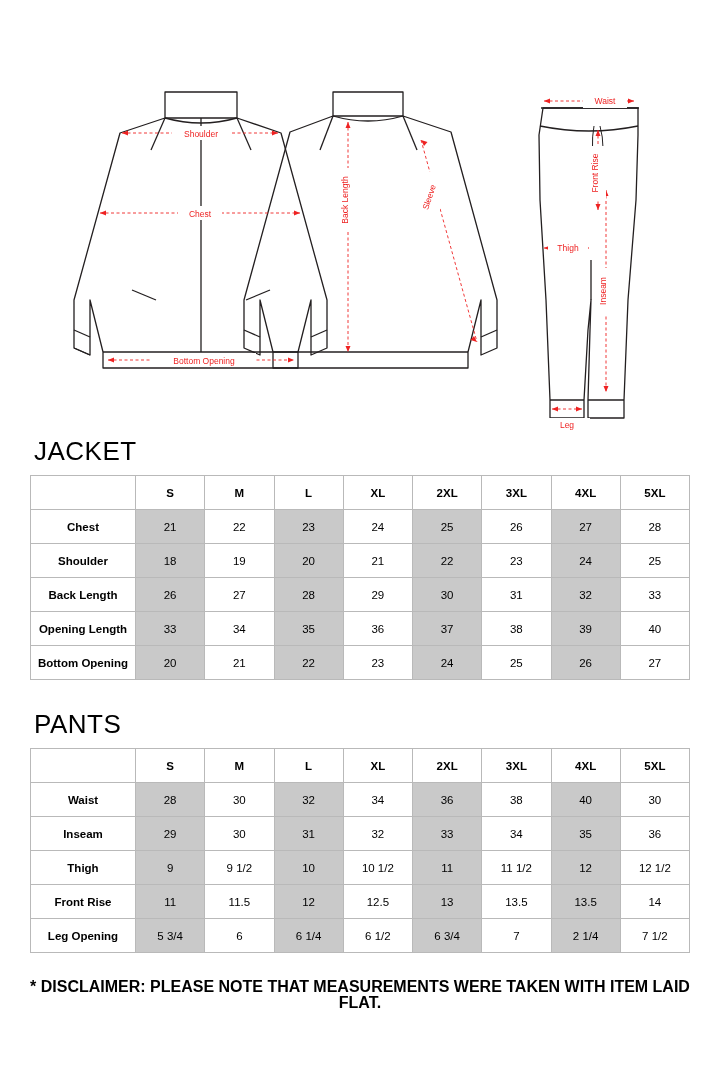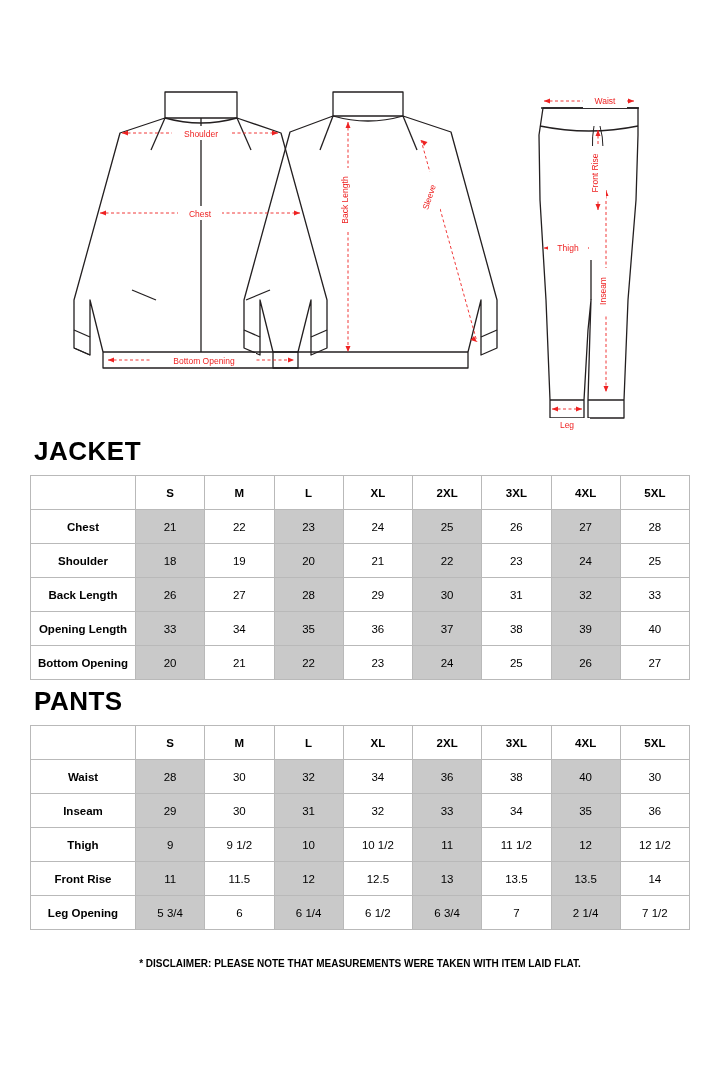--- a/index.html
+++ b/index.html
@@ -28,25 +28,25 @@
     position: relative;
     width: 664px;
     height: 430px;
     margin: 0 auto;
   }
   .diagram svg { display: block; }
 
   
   .section-title {
     font-size: 26px;
-    font-weight: bold;
+    font-weight: normal;
     letter-spacing: 0.5px;
     margin: 6px 0 8px 6px;
   }
-  #pants-title { margin-top: 6px; }
+  #pants-title { margin-top: 29px; }
 
   
   table.size-table {
     border-collapse: collapse;
     width: 660px;
     margin: 0 auto;
     table-layout: fixed;
   }
   table.size-table td, table.size-table th {
     border: 1px solid #b9b9b9;
@@ -71,21 +71,21 @@
     text-align: center;
     background: #ffffff;
     width: 104px;
   }
   td.shaded { background: #c9c9c9; }
   td.plain  { background: #ffffff; }
 
   
   .disclaimer {
     text-align: center;
-    font-size: 10px;
+    font-size: 16px;
     font-weight: bold;
     line-height: 16px;
     margin-top: 26px;
   }
 
   .lbl { font-size: 8.5px; fill: #ee2222; font-family: "Liberation Sans", sans-serif; }
 </style>
 </head>
 <body>
 

